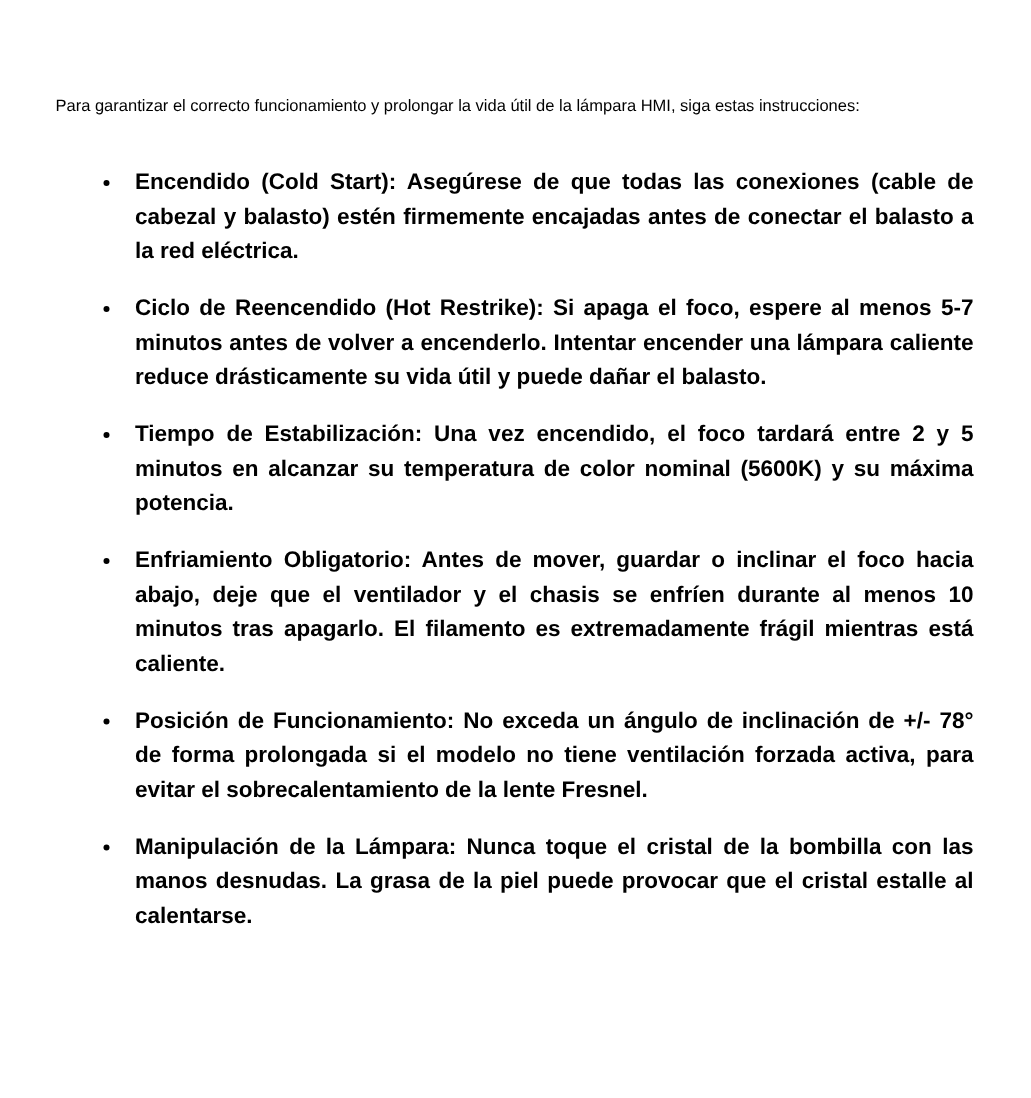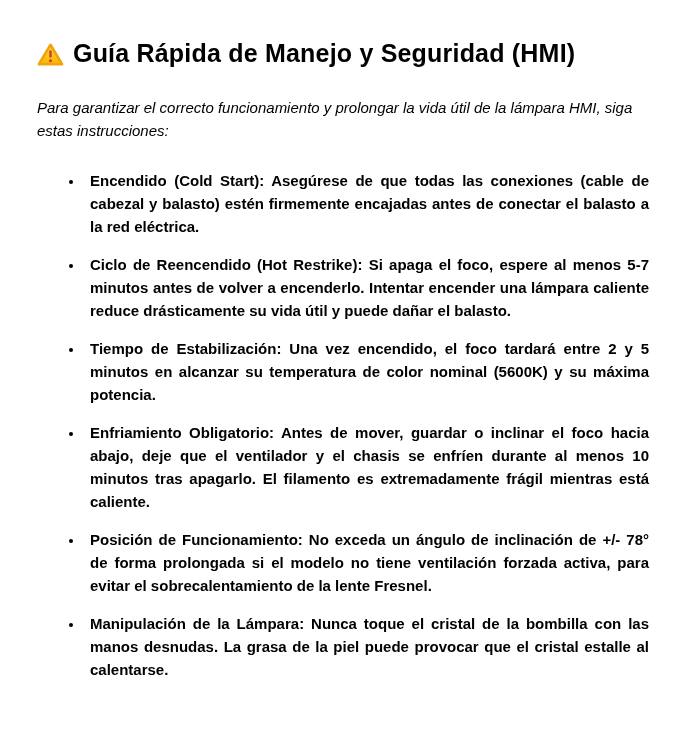--- a/index.html
+++ b/index.html
@@ -28,26 +28,25 @@
     color: #000000;
   }
   .warning-icon {
     flex: 0 0 auto;
     width: 27px;
     height: 25px;
     display: inline-block;
     margin-top: 2px;
   }
   .intro {
-    margin-top: 28px;
-    font-size: 15px;
+    margin-top: 20px;
+    font-size: 11px;
     line-height: 23px;
     text-align: left;
     color: #000000;
-    font-style: italic;
   }
   ul.instructions {
     margin-top: 27px;
     padding-left: 47px;
     list-style: disc outside;
   }
   ul.instructions li {
     font-size: 15px;
     line-height: 23px;
     text-align: justify;
@@ -59,36 +58,20 @@
   ul.instructions li::marker {
     font-size: 14px;
     color: #000000;
   }
 </style>
 </head>
 <body>
 
 <div class="page">
 
-  <h1 class="doc-title">
-    <span class="warning-icon">
-      <svg viewBox="0 0 26 24" width="27" height="25" aria-hidden="true">
-        <defs>
-          <linearGradient id="wgrad" x1="0" y1="0" x2="0" y2="1">
-            <stop offset="0" stop-color="#FFD951"></stop>
-            <stop offset="1" stop-color="#F7B500"></stop>
-          </linearGradient>
-        </defs>
-        <path d="M13 2.6 L24.2 21.4 L1.8 21.4 Z" fill="url(#wgrad)" stroke="#F0A30A" stroke-width="2.4" stroke-linejoin="round"></path>
-        <rect x="11.85" y="8" width="2.3" height="7" rx="1.15" fill="#D3392B"></rect>
-        <circle cx="13" cy="18" r="1.5" fill="#D3392B"></circle>
-      </svg>
-    </span>
-    <span>Guía Rápida de Manejo y Seguridad (HMI)</span>
-  </h1>
 
   <p class="intro">Para garantizar el correcto funcionamiento y prolongar la vida útil de la lámpara HMI, siga estas instrucciones:</p>
 
   <ul class="instructions">
     <li>Encendido (Cold Start): Asegúrese de que todas las conexiones (cable de cabezal y balasto) estén firmemente encajadas antes de conectar el balasto a la red eléctrica.</li>
     <li>Ciclo de Reencendido (Hot Restrike): Si apaga el foco, espere al menos 5-7 minutos antes de volver a encenderlo. Intentar encender una lámpara caliente reduce drásticamente su vida útil y puede dañar el balasto.</li>
     <li>Tiempo de Estabilización: Una vez encendido, el foco tardará entre 2 y 5 minutos en alcanzar su temperatura de color nominal (5600K) y su máxima potencia.</li>
     <li>Enfriamiento Obligatorio: Antes de mover, guardar o inclinar el foco hacia abajo, deje que el ventilador y el chasis se enfríen durante al menos 10 minutos tras apagarlo. El filamento es extremadamente frágil mientras está caliente.</li>
     <li>Posición de Funcionamiento: No exceda un ángulo de inclinación de +/- 78° de forma prolongada si el modelo no tiene ventilación forzada activa, para evitar el sobrecalentamiento de la lente Fresnel.</li>
     <li>Manipulación de la Lámpara: Nunca toque el cristal de la bombilla con las manos desnudas. La grasa de la piel puede provocar que el cristal estalle al calentarse.</li>

